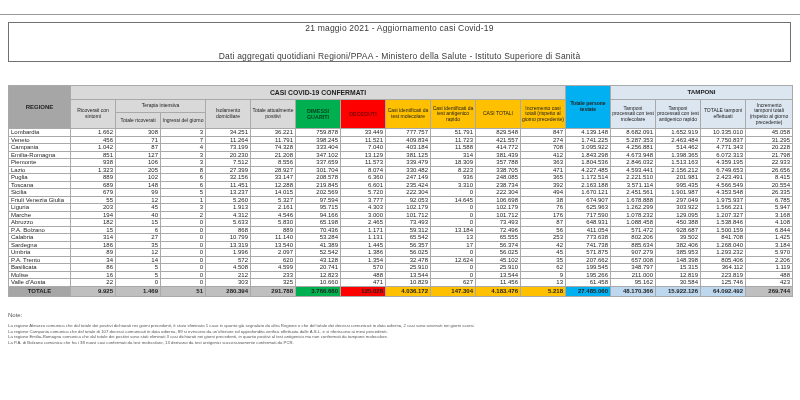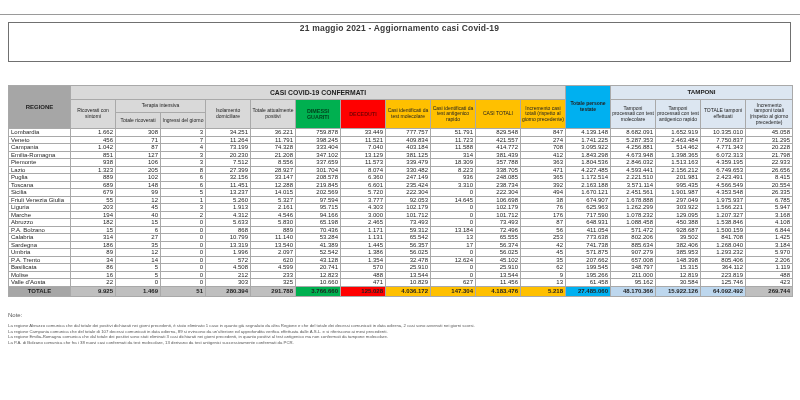--- a/index.html
+++ b/index.html
@@ -3,21 +3,21 @@
 <meta charset="utf-8">
 <style>
   html,body{margin:0;padding:0;}
   body{
     width:800px;height:400px;background:#ffffff;position:relative;overflow:hidden;
     font-family:"Liberation Sans", sans-serif;color:#1a1a1a;
   }
   .topline{position:absolute;top:14px;left:0;width:800px;border-top:1px solid #9a9a9a;height:0;}
   .title-box{
     position:absolute;top:22px;left:8px;width:781px;height:38px;border:1px solid #707070;
-    display:flex;flex-direction:column;justify-content:space-between;align-items:center;gap:4px;font-weight:bold;
+    display:flex;flex-direction:column;justify-content:space-between;align-items:center;gap:4px;
   }
   .title-line{font-size:8.5px;color:#3a3a3a;letter-spacing:.2px;}
 
   .table-wrap{position:absolute;top:85px;left:8px;width:784px;}
   table{border-collapse:collapse;table-layout:fixed;width:784px;border:1px solid #7f7f7f;}
   th,td{border:1px solid #a9a9a9;padding:0;overflow:hidden;}
   th{
     background:#d9d9d9;font-weight:normal;font-size:5px;line-height:1.12;
     text-align:center;vertical-align:middle;color:#222;padding:1px;
   }
@@ -50,20 +50,21 @@
   .notes-title{font-size:6px;margin-bottom:5px;}
   .note-line{font-size:4.3px;line-height:1.3;}
 </style>
 </head>
 <body>
 
 <div class="topline"></div>
 
 <div class="title-box">
   <div class="title-line">21 maggio 2021 - Aggiornamento casi Covid-19</div>
+  <div class="title-line">Dati aggregati quotidiani Regioni/PPAA - Ministero della Salute - Istituto Superiore di Sanità</div>
 </div>
 
 <div class="table-wrap">
   <table>
     <colgroup>
       <col style="width:62px">
       <col style="width:45px">
         <col style="width:45px">
         <col style="width:45px">
         <col style="width:45px">

